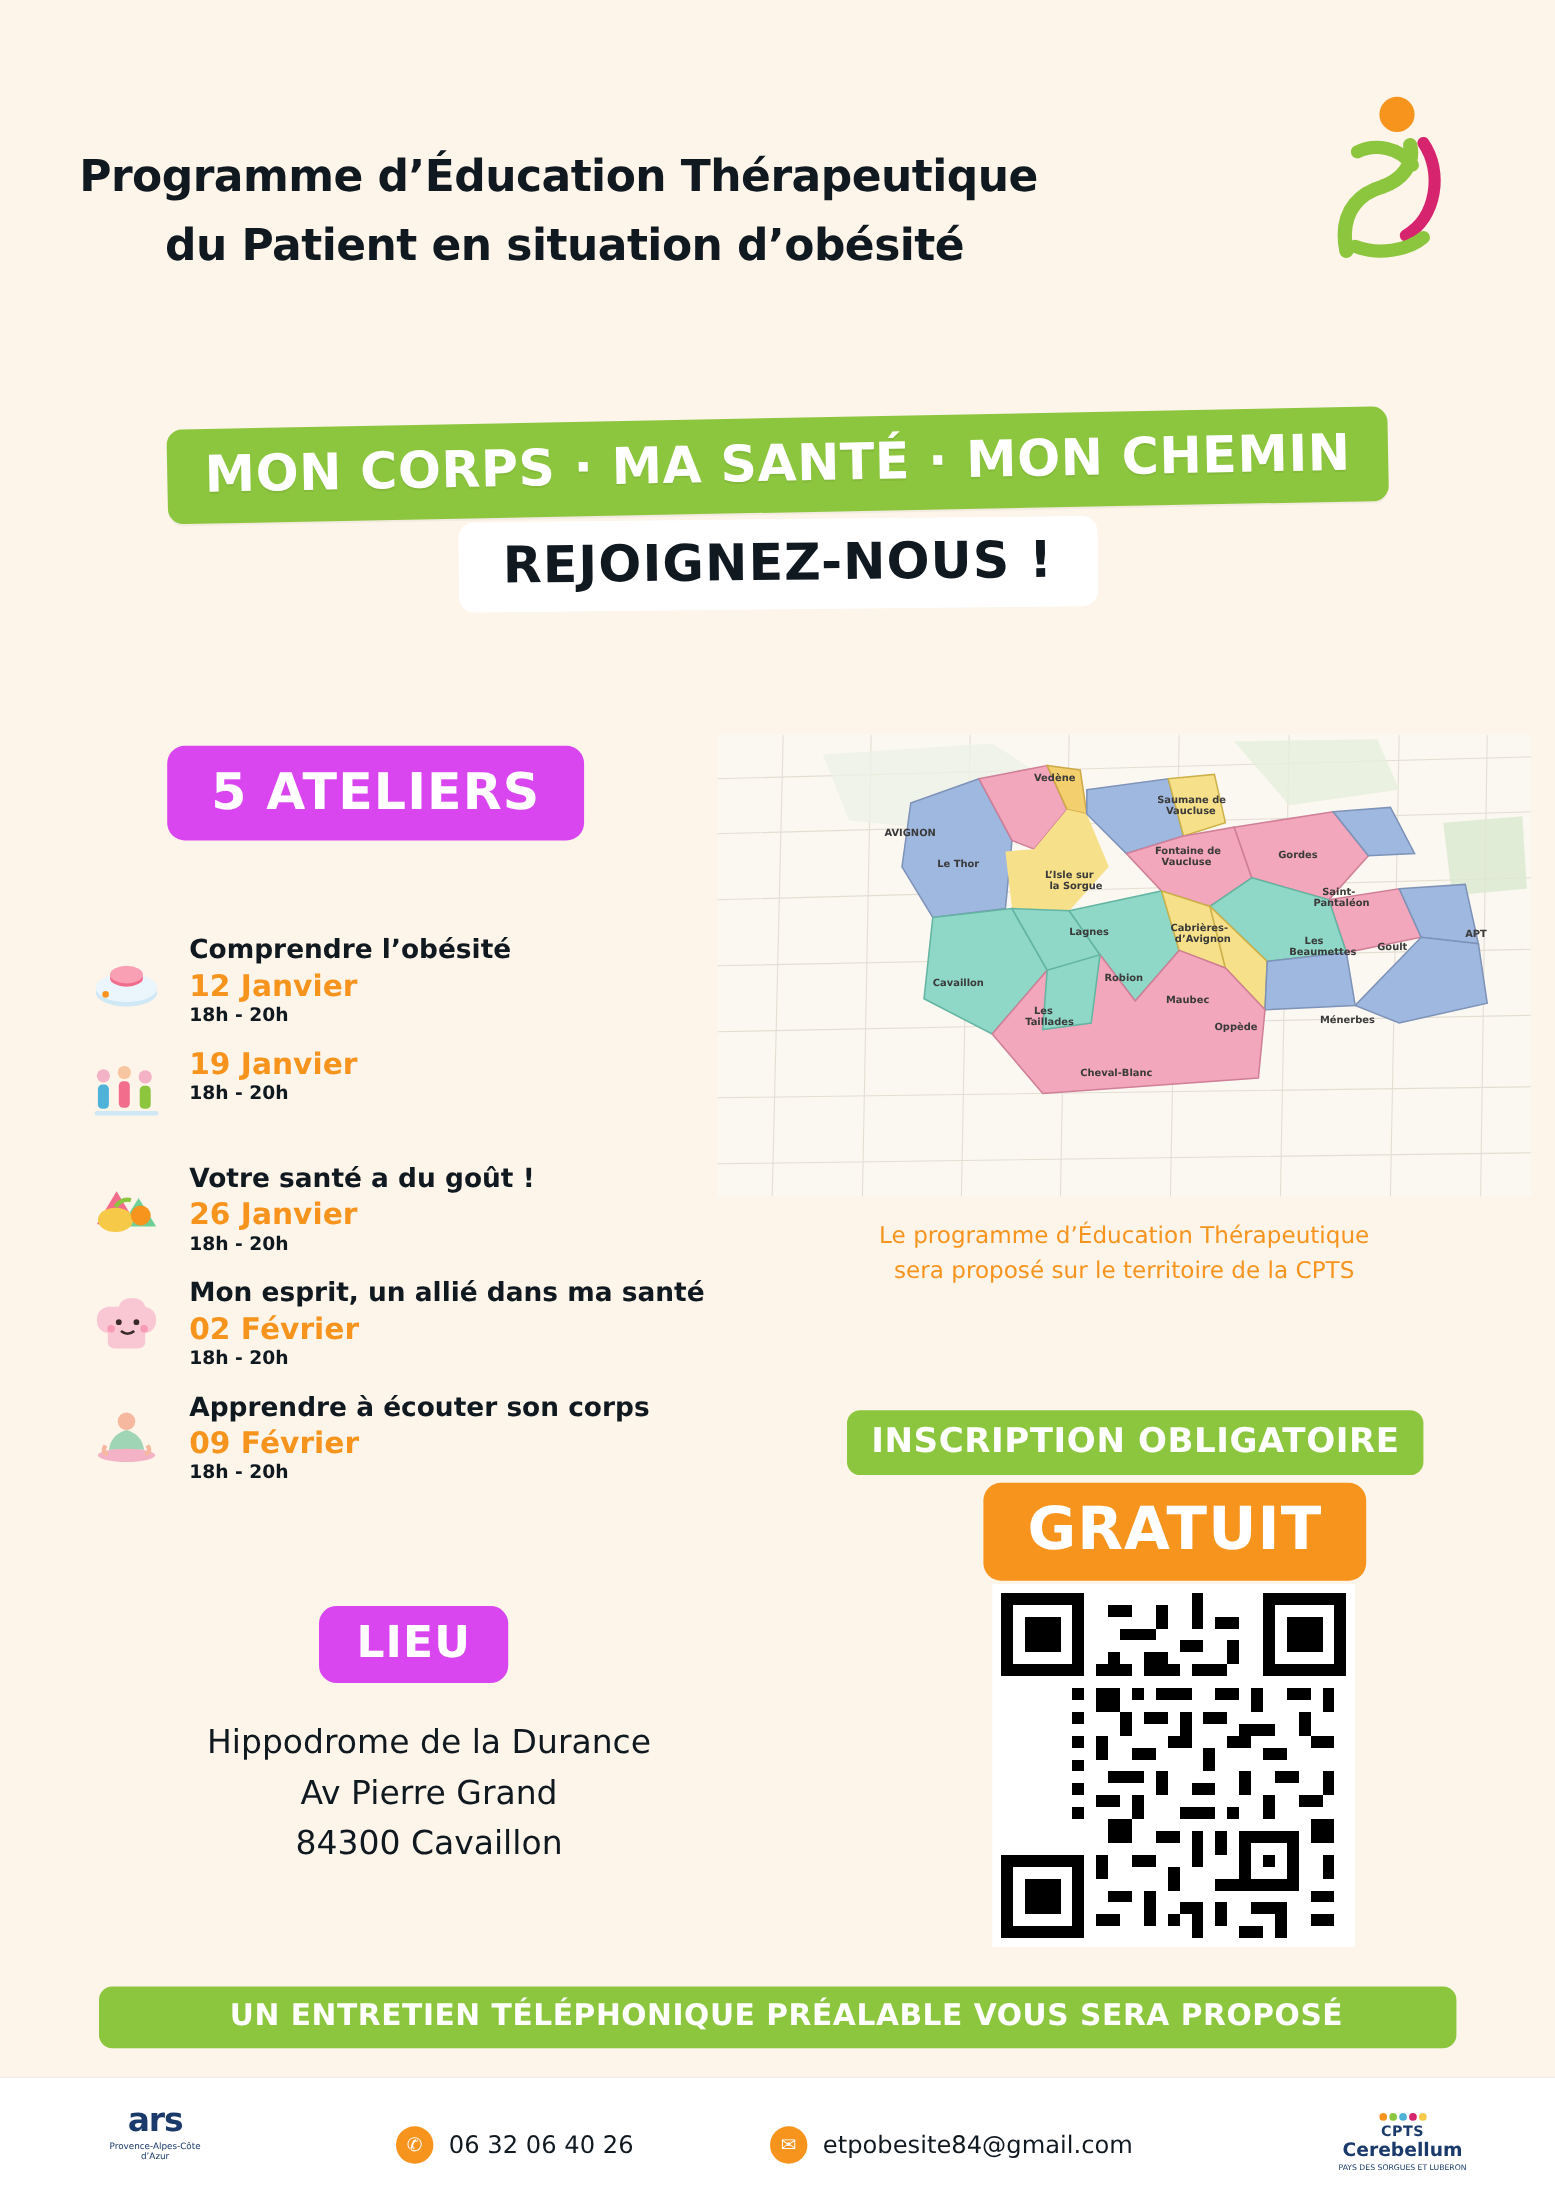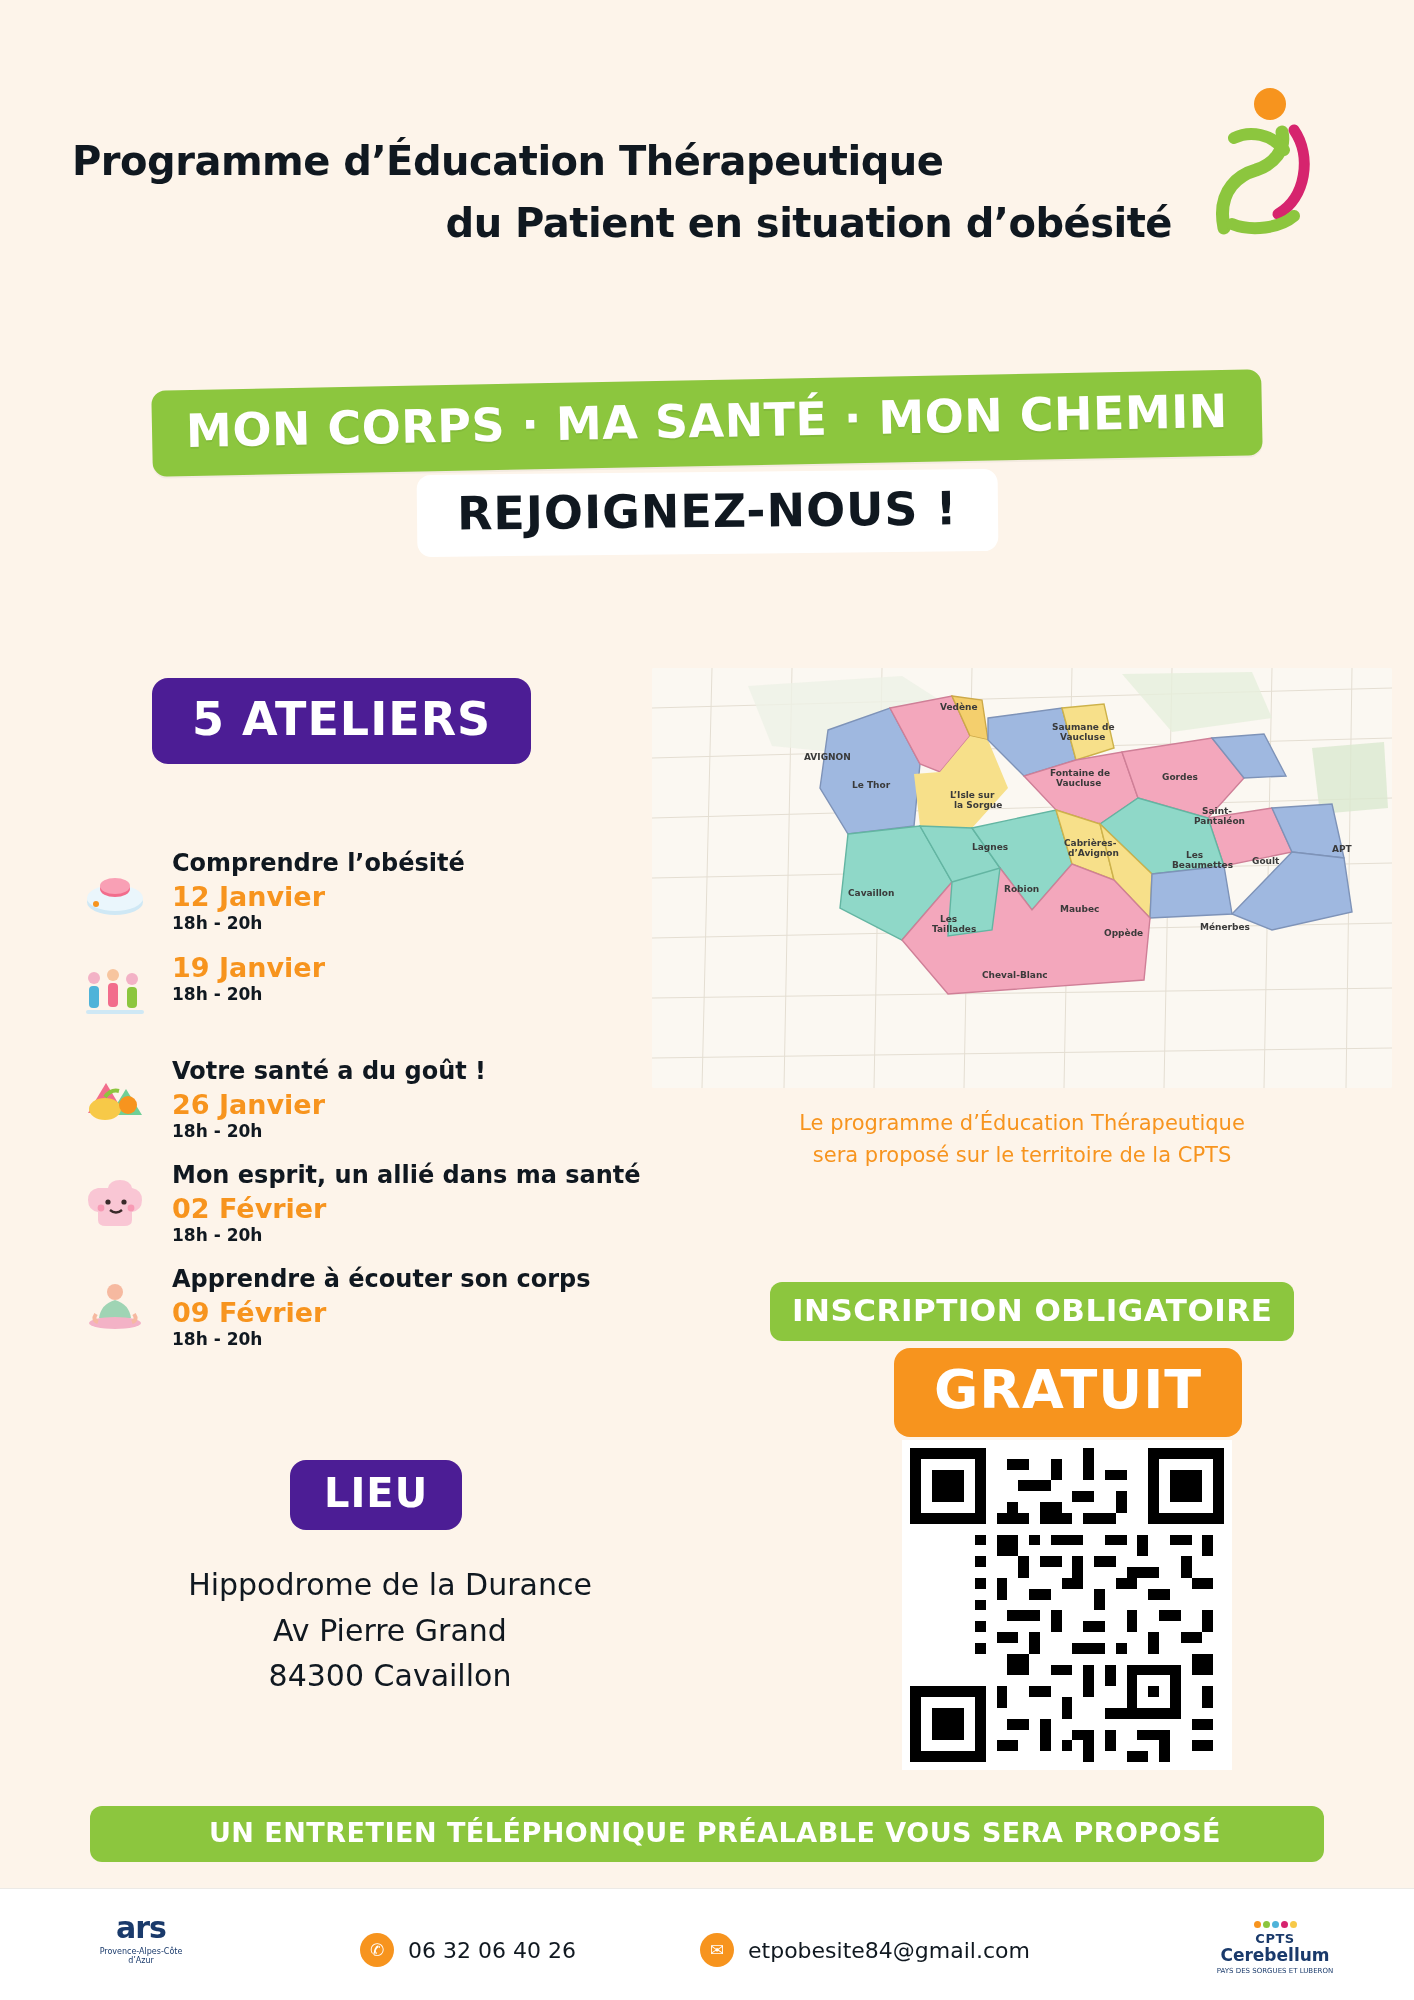--- a/index.html
+++ b/index.html
@@ -23,21 +23,21 @@
     margin-top: 40px;
   }
   .title-line {
     font-family: "DejaVu Sans", sans-serif;
     font-weight: bold;
     font-size: 40px;
     color: #101820;
     letter-spacing: -0.5px;
     line-height: 1.55;
   }
-  .title-line.l2 { padding-left: 78px; text-align: right; }
+  .title-line.l2 { padding-left: 78px; }
 
   .logo-mark {
     position: absolute;
     top: 78px; right: 100px;
     width: 120px; height: 160px;
   }
 
   
   .banner-wrap {
     position: absolute;
@@ -74,21 +74,21 @@
     font-weight: bold;
     font-size: 46px;
     color: #101820;
     letter-spacing: 1px;
     white-space: nowrap;
   }
 
   
   .pill-orange {
     display: inline-block;
-    background: #4c1d95;
+    background: #d946ef;
     color: #ffffff;
     font-weight: bold;
     border-radius: 16px;
     letter-spacing: 1px;
   }
   .ateliers-pill {
     position: absolute;
     top: 678px; left: 152px;
     font-size: 46px;
     padding: 14px 40px 18px 40px;

